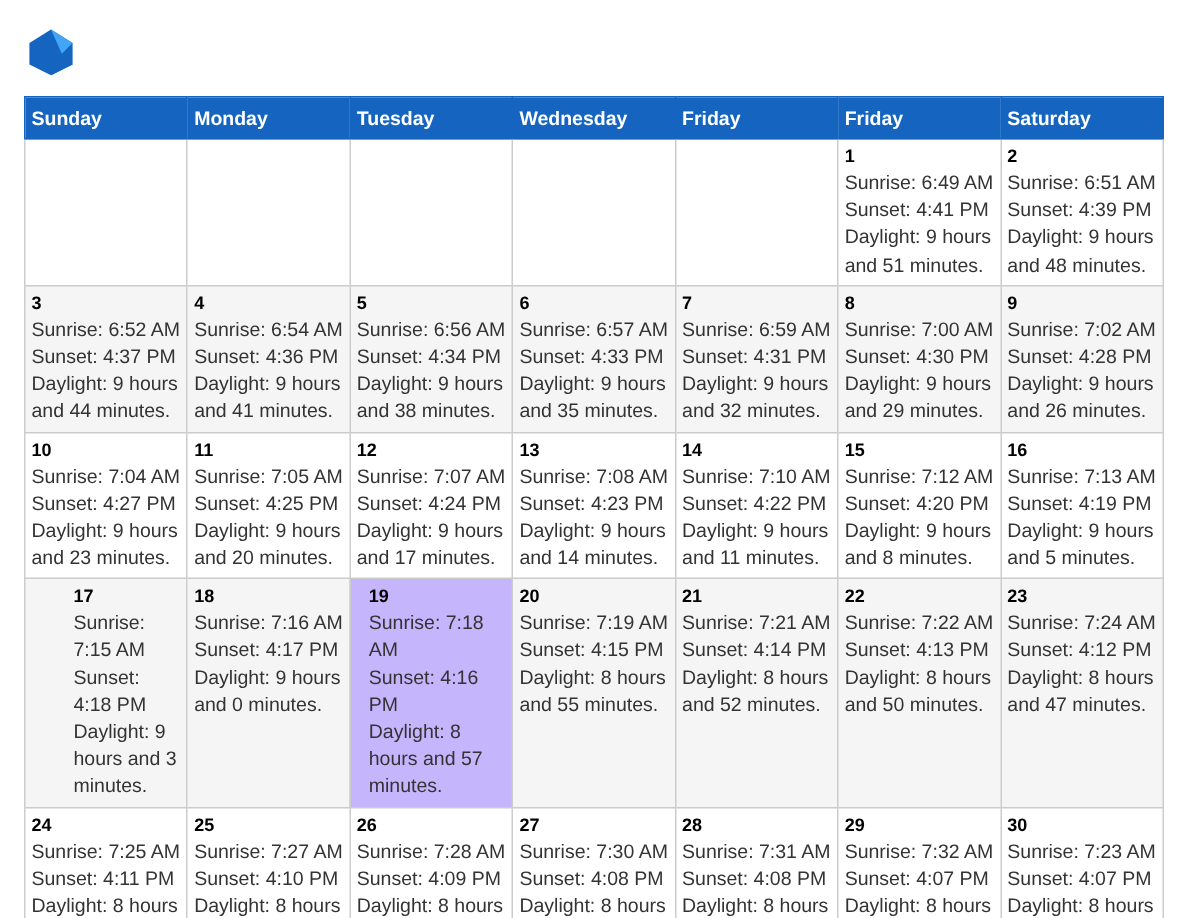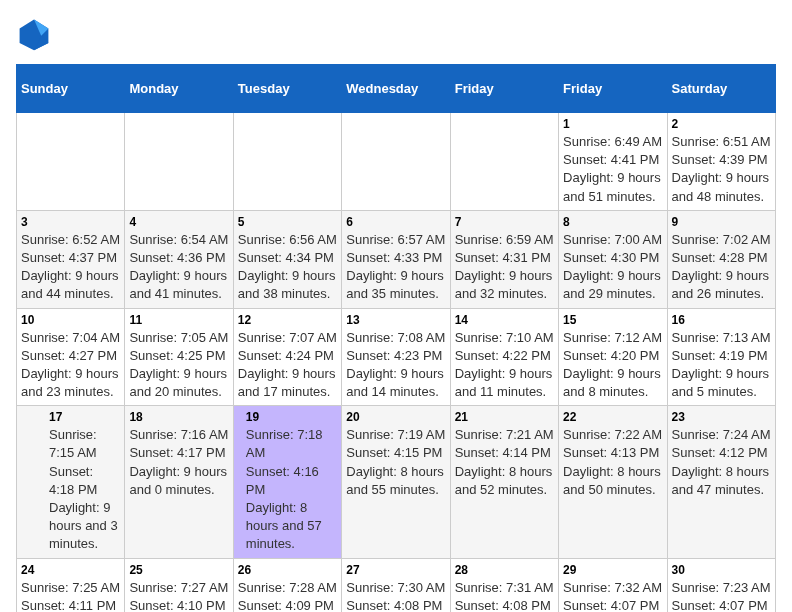--- a/index.html
+++ b/index.html
@@ -45,21 +45,21 @@
       color: #555;
     }
     .calendar {
       width: 100%;
       border-collapse: collapse;
       font-size: 11px;
     }
     .calendar th {
       background: #1565c0;
       color: #fff;
-      padding: 16px 4px;
+      padding: 6px 4px;
       text-align: left;
       font-size: 13px;
       border: 1px solid #1565c0;
     }
     .calendar td {
       border: 1px solid #ccc;
       vertical-align: top;
       padding: 4px;
       height: 90px;
       width: calc(100% / 7);

